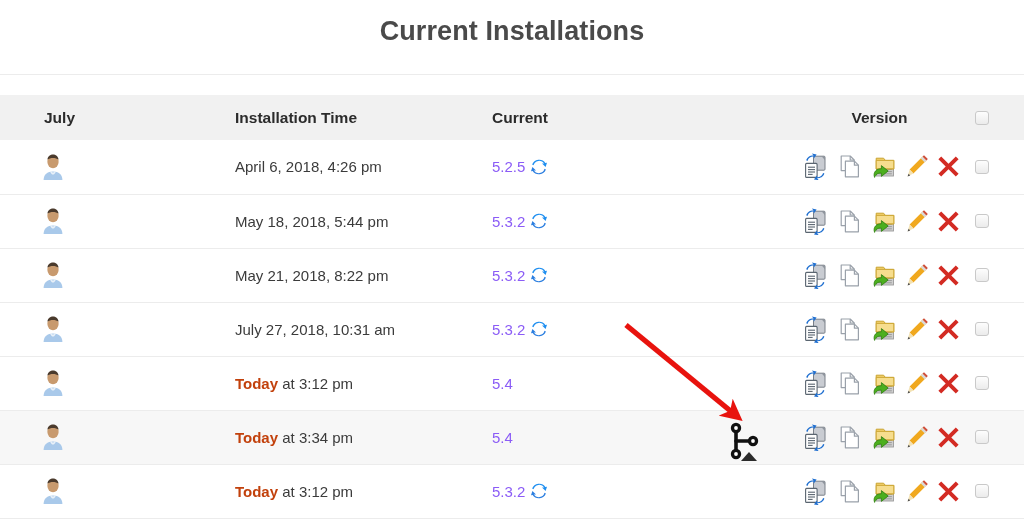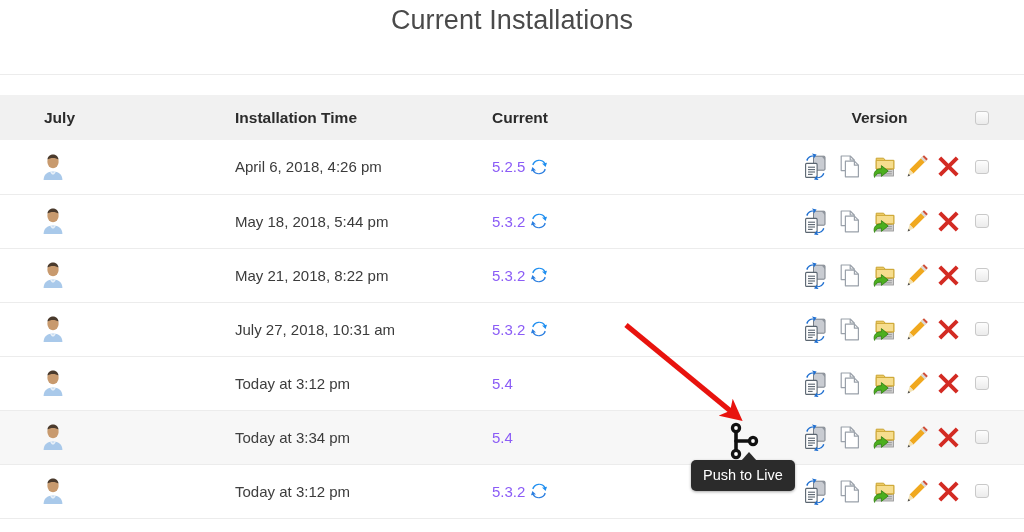--- a/index.html
+++ b/index.html
@@ -9,23 +9,24 @@
     font-family: "Liberation Sans", sans-serif;
     overflow: hidden;
   }
   #page { position: relative; width: 1024px; height: 532px; background:#fff; }
 
   
   .page-title {
     width: 1024px;
     text-align: center;
     font-size: 27px;
-    font-weight: 400;
+    font-weight: 700;
     color: #4a4a4a;
     letter-spacing: .1px;
+    padding-top: 11px;
     height: 62px;
     line-height: 40px;
   }
 
   .top-rule {
     position: absolute;
     top: 74px; left: 0;
     width: 1024px; height: 1px;
     background: #ececec;
   }
@@ -66,21 +67,21 @@
     margin-top: 32px;
   }
   tbody tr.row-highlight { background: #f7f7f7; }
 
   td.cell-admin   { padding-left: 40px; }
   td.cell-time    { font-size: 15px; color: #3b3b3b; }
   td.cell-version { font-size: 15px; color: #8b5cf6; }
   td.cell-options { }
   td.cell-check   { }
 
-  .day-strong { font-weight: 400; color: #404040; }
+  .day-strong { font-weight: 700; color: #c2410c; }
 
   
   .avatar { display:block; width: 26px; height: 28px; }
 
   
   .version-wrap { display: flex; align-items: center; gap: 5px; }
   .sync-icon { display:block; width: 18px; height: 18px; }
 
   
   .opt-row {
@@ -737,15 +738,14 @@
     </g>
     <circle cx="12" cy="8" r="5.2" fill="#111"></circle>
     <circle cx="12" cy="34" r="5.2" fill="#111"></circle>
     <circle cx="29" cy="21" r="5.2" fill="#111"></circle>
     <circle cx="12" cy="8" r="1.9" fill="#fff"></circle>
     <circle cx="12" cy="34" r="1.9" fill="#fff"></circle>
     <circle cx="29" cy="21" r="1.9" fill="#fff"></circle>
   </svg>
 
   <div class="tooltip-arrow"></div>
-  <div class="tooltip">Push to Live</div>
 
 </div>
 
 </body></html>

